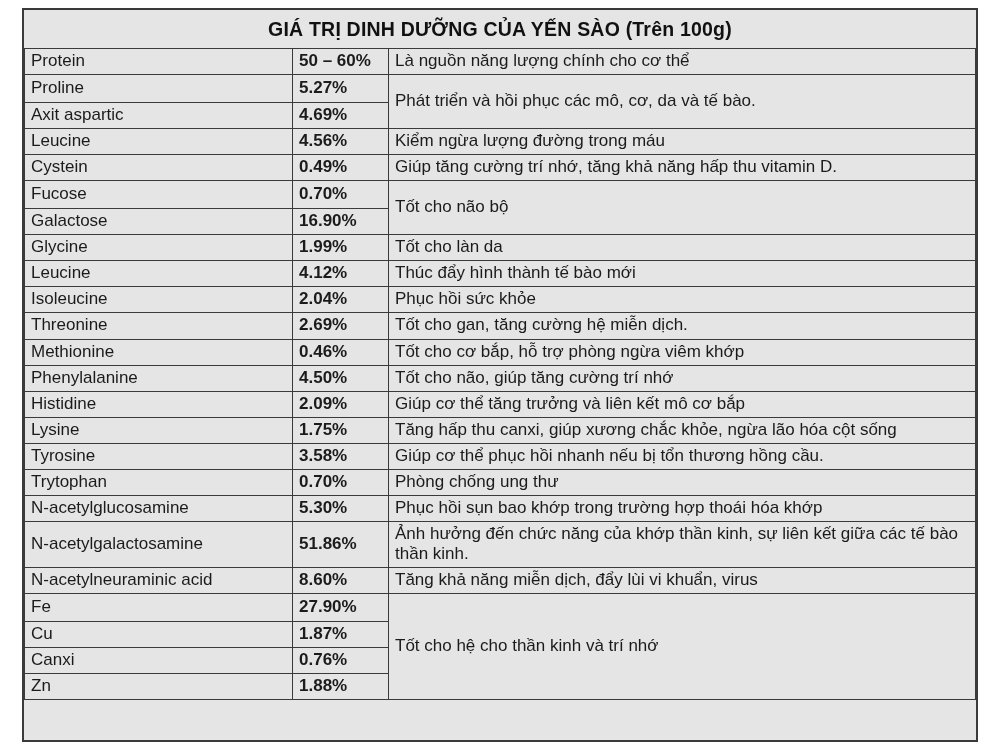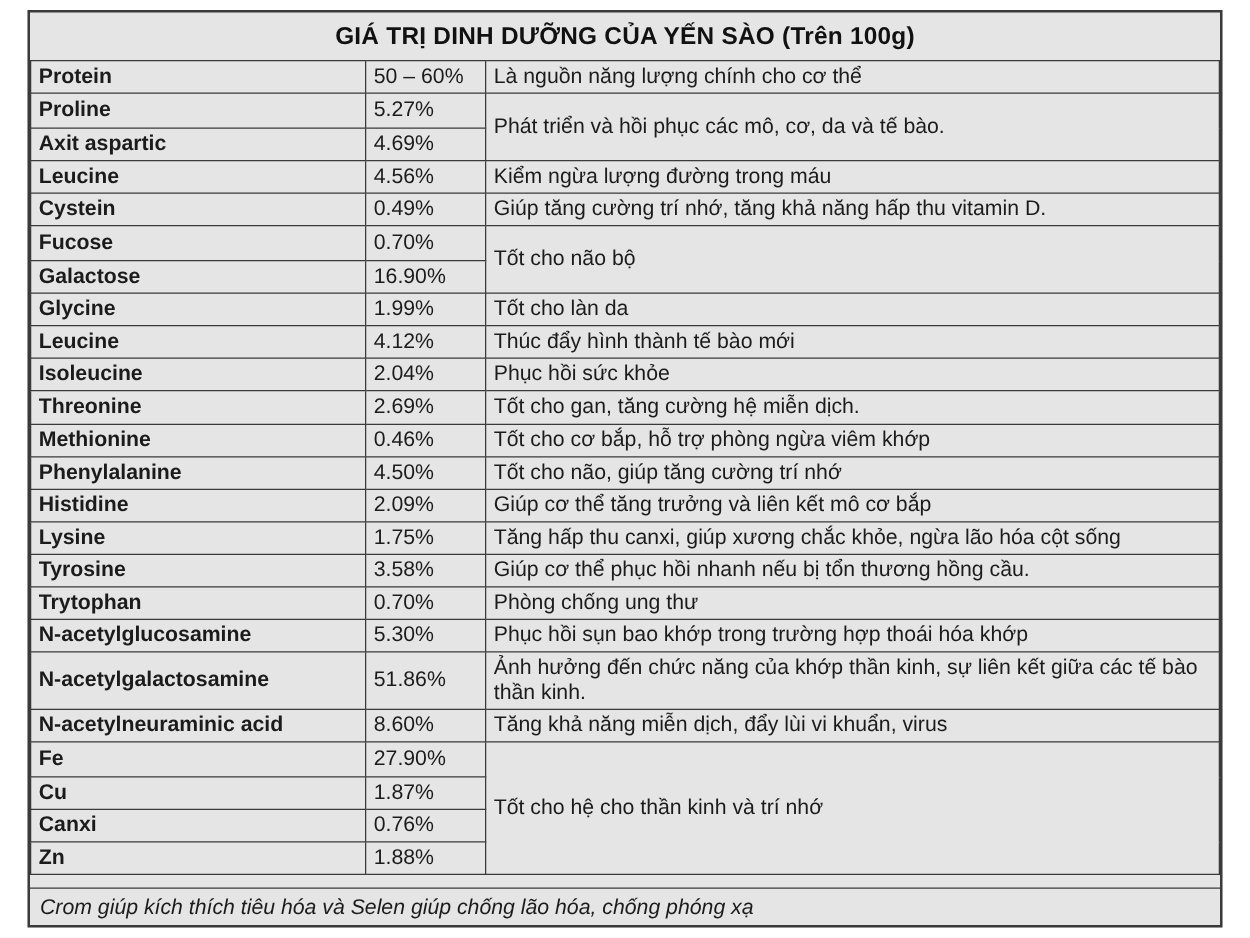--- a/index.html
+++ b/index.html
@@ -48,26 +48,26 @@
     font-size: 17px;
     vertical-align: middle;
     padding: 2px 6px 3px 6px;
     line-height: 1.18;
   }
   col.c-name { width: 268px; }
   col.c-val  { width: 96px; }
   col.c-desc { width: auto; }
 
   td.name {
+    font-weight: normal;
+    font-size: 17px;
+    white-space: nowrap;
+  }
+  td.val {
     font-weight: bold;
-    font-size: 17px;
-    white-space: nowrap;
-  }
-  td.val {
-    font-weight: normal;
     font-size: 17px;
     border-left: 1px solid #3a3a3a;
     border-right: 1px solid #3a3a3a;
     margin-top: 24px;
   }
   td.desc {
     font-weight: normal;
     font-size: 17px;
     margin-left: 24px;
   }
@@ -208,15 +208,14 @@
           </tr>
           <tr>
             <td class="name">Zn</td>
             <td class="val">1.88%</td>
           </tr>
         </tbody>
     </table>
 
     <div class="spacer"></div>
 
-    <div class="footnote">Crom giúp kích thích tiêu hóa và Selen giúp chống lão hóa, chống phóng xạ</div>
   </div>
 </div>
 
 </body></html>

